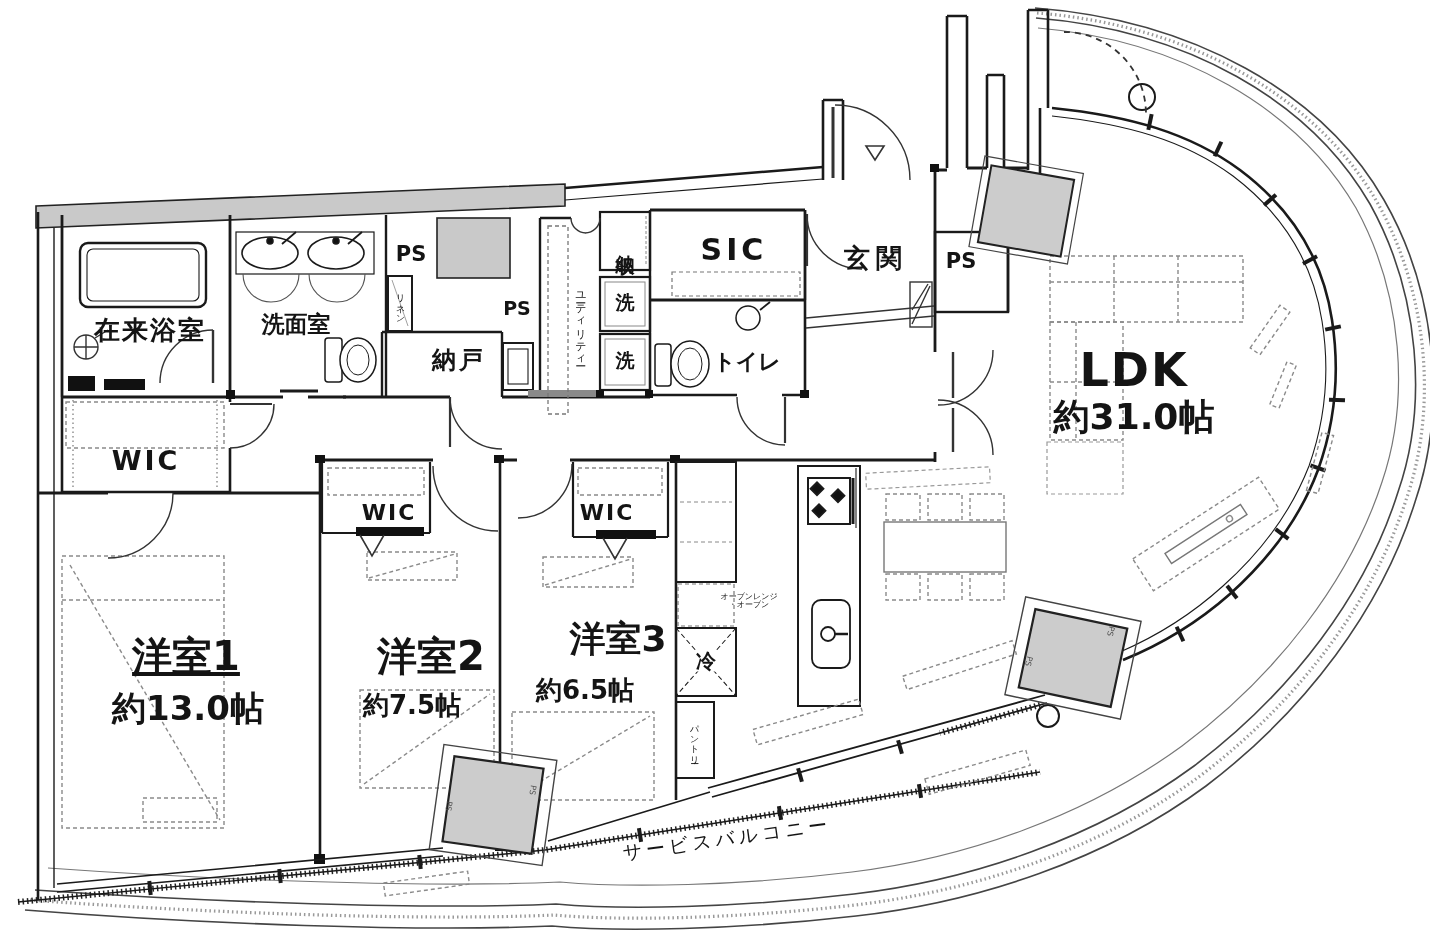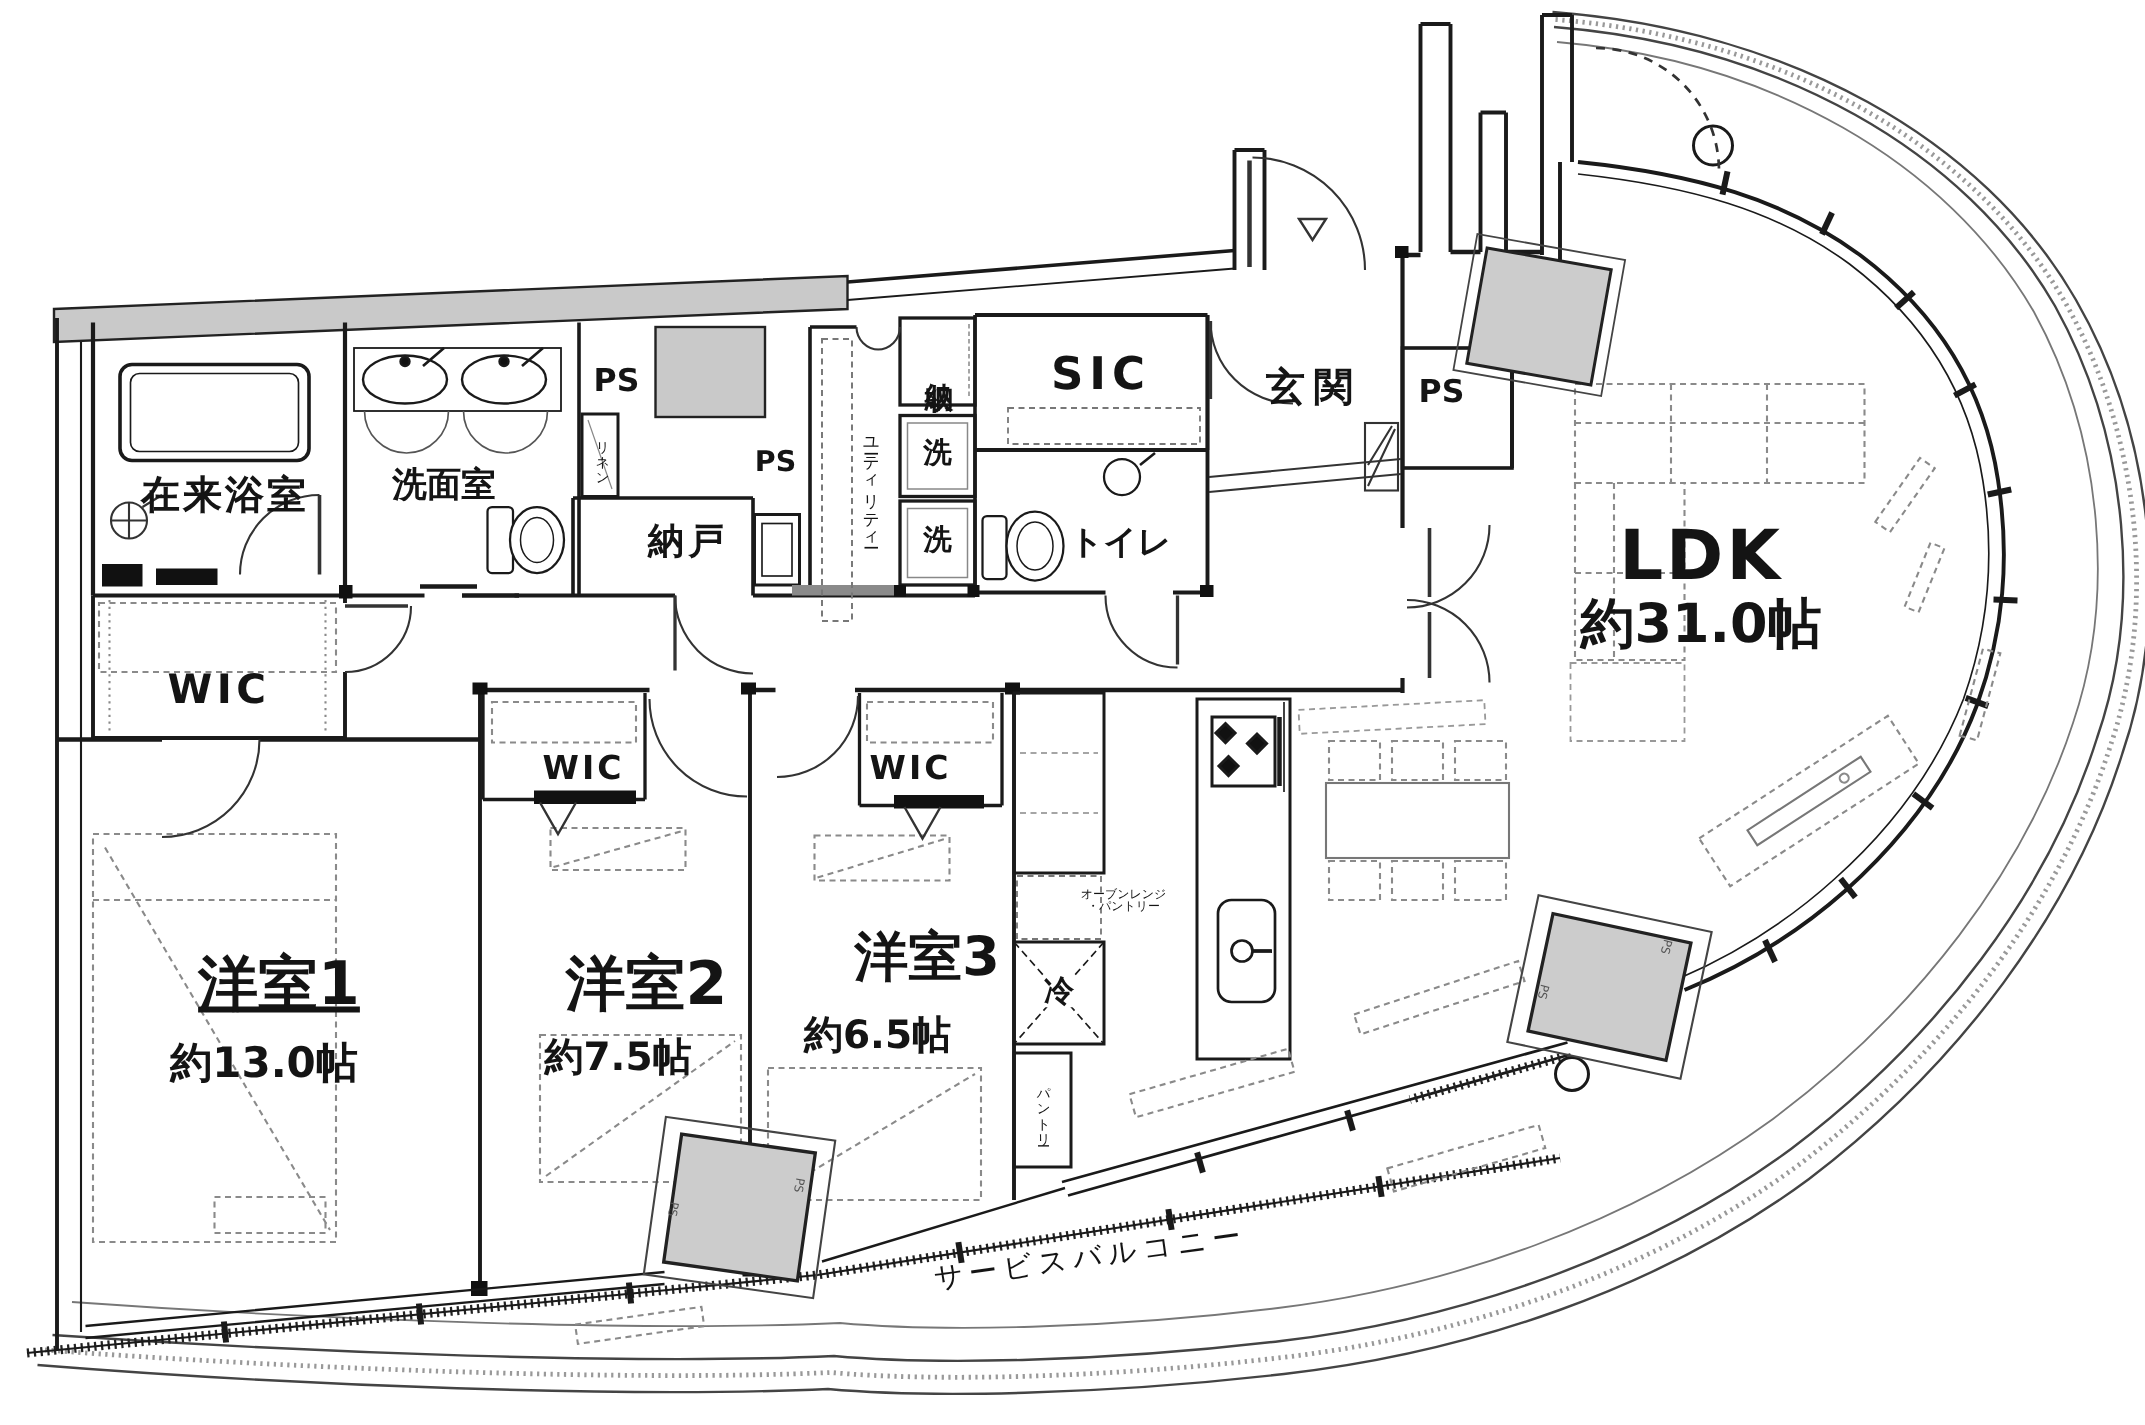--- a/index.html
+++ b/index.html
@@ -363,34 +363,34 @@
   <div class="lbl" style="left:961px;top:261px;font-size:21px;">PS</div>
 
   <div class="lbl" style="left:1134px;top:370px;font-size:46px;letter-spacing:2px;">LDK</div>
   <div class="lbl" style="left:1134px;top:417px;font-size:36px;">約31.0帖</div>
 
   <div class="lbl" style="left:146px;top:461px;font-size:27px;letter-spacing:3px;">WIC</div>
   <div class="lbl" style="left:389px;top:513px;font-size:22px;letter-spacing:2px;">WIC</div>
   <div class="lbl" style="left:607px;top:513px;font-size:22px;letter-spacing:2px;">WIC</div>
 
   <div class="lbl" style="left:186px;top:656px;font-size:40px;text-decoration:underline;">洋室1</div>
-  <div class="lbl" style="left:176px;top:709px;font-size:28px;">約13.0帖</div>
+  <div class="lbl" style="left:188px;top:709px;font-size:34px;">約13.0帖</div>
   <div class="lbl" style="left:414px;top:656px;font-size:40px;margin-left:17px;">洋室2</div>
   <div class="lbl" style="left:412px;top:706px;font-size:26px;">約7.5帖</div>
   <div class="lbl" style="left:618px;top:639px;font-size:36px;">洋室3</div>
   <div class="lbl" style="left:585px;top:691px;font-size:26px;">約6.5帖</div>
 
   <div class="lbl bg" style="left:706px;top:661px;font-size:20px;">冷</div>
   <div class="lbl" style="left:727px;top:839px;font-size:19px;letter-spacing:4px;transform:translate(-50%,-50%) rotate(-8deg);font-weight:500;">サービスバルコニー</div>
 
   <div class="lbl vert thin" style="left:400px;top:303px;font-size:9px;">リネン</div>
   <div class="lbl vert thin" style="left:580px;top:322px;font-size:11px;">ユーティリティー</div>
   <div class="lbl vert thin" style="left:694px;top:739px;font-size:9px;">パントリー</div>
   <div class="lbl thin" style="left:716px;top:601px;font-size:8px;margin-left:33px;">
     <span>オーブンレンジ</span><br>
-    <span>・パントリー</span>
+    <span>・オーブン</span>
   </div>
 
   <div class="lbl thin" style="left:448px;top:806px;font-size:8px;color:#555;transform:translate(-50%,-50%) rotate(100deg);">PS</div>
   <div class="lbl thin" style="left:532px;top:790px;font-size:8px;color:#555;transform:translate(-50%,-50%) rotate(100deg);">PS</div>
   <div class="lbl thin" style="left:1028px;top:661px;font-size:8px;color:#555;transform:translate(-50%,-50%) rotate(105deg);">PS</div>
   <div class="lbl thin" style="left:1110px;top:631px;font-size:8px;color:#555;transform:translate(-50%,-50%) rotate(105deg);">PS</div>
 </div>
 
 </body></html>

